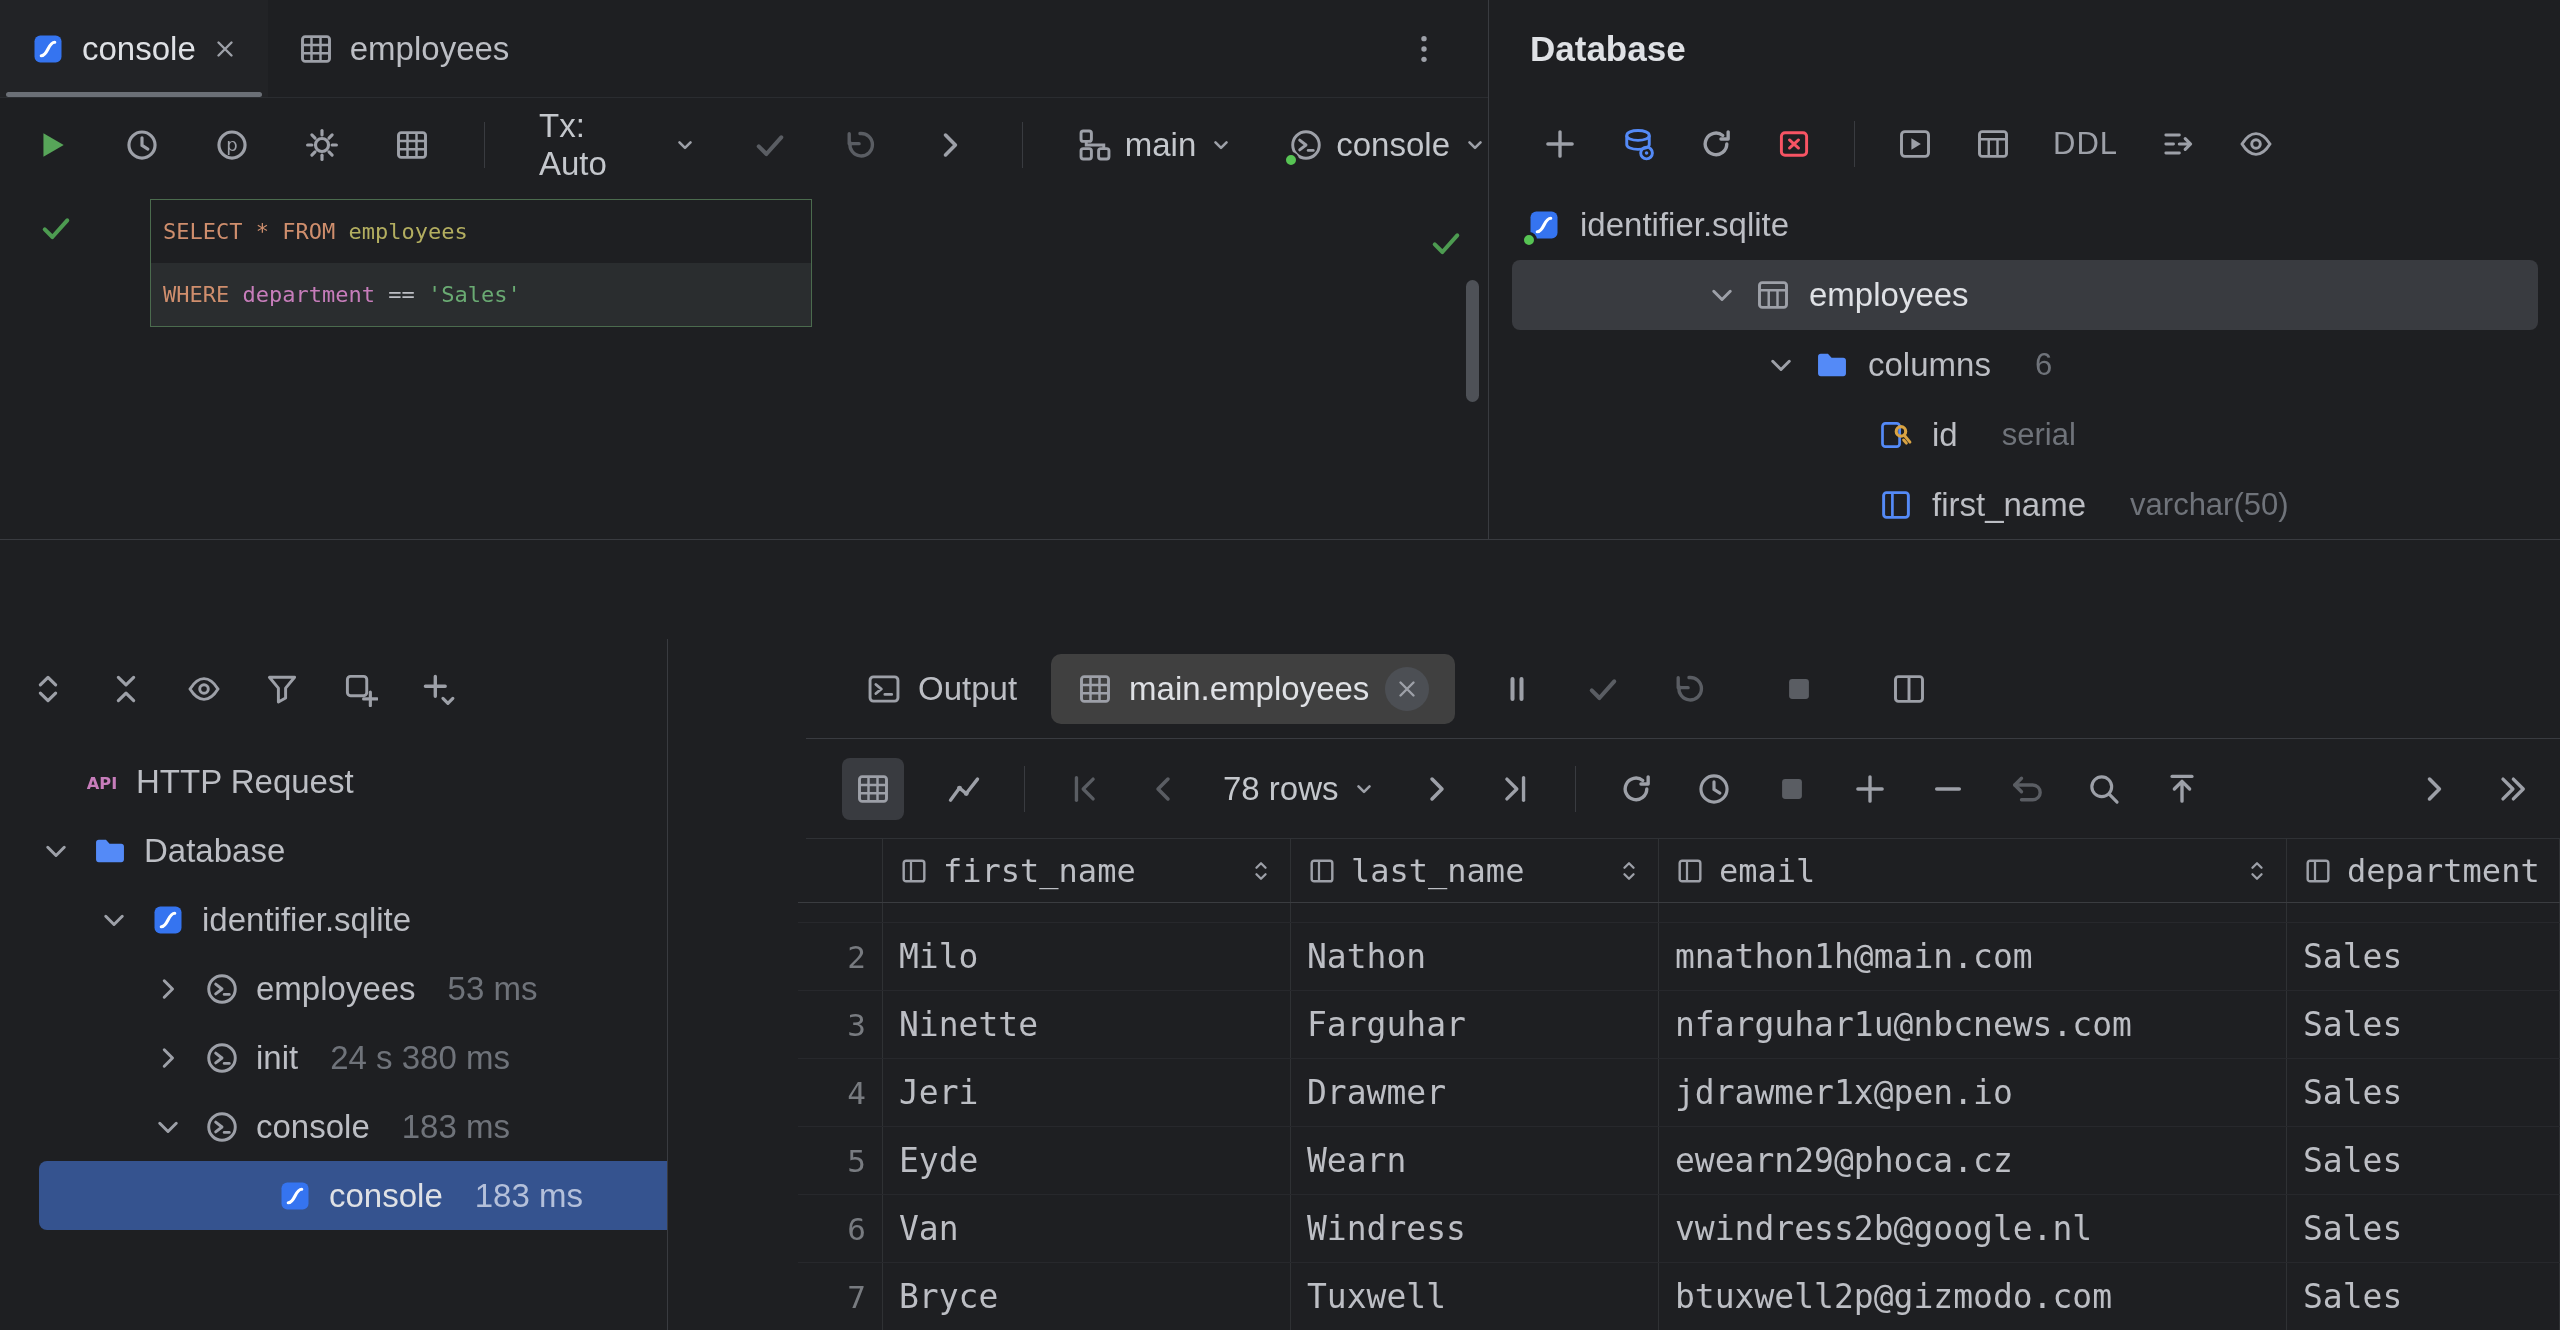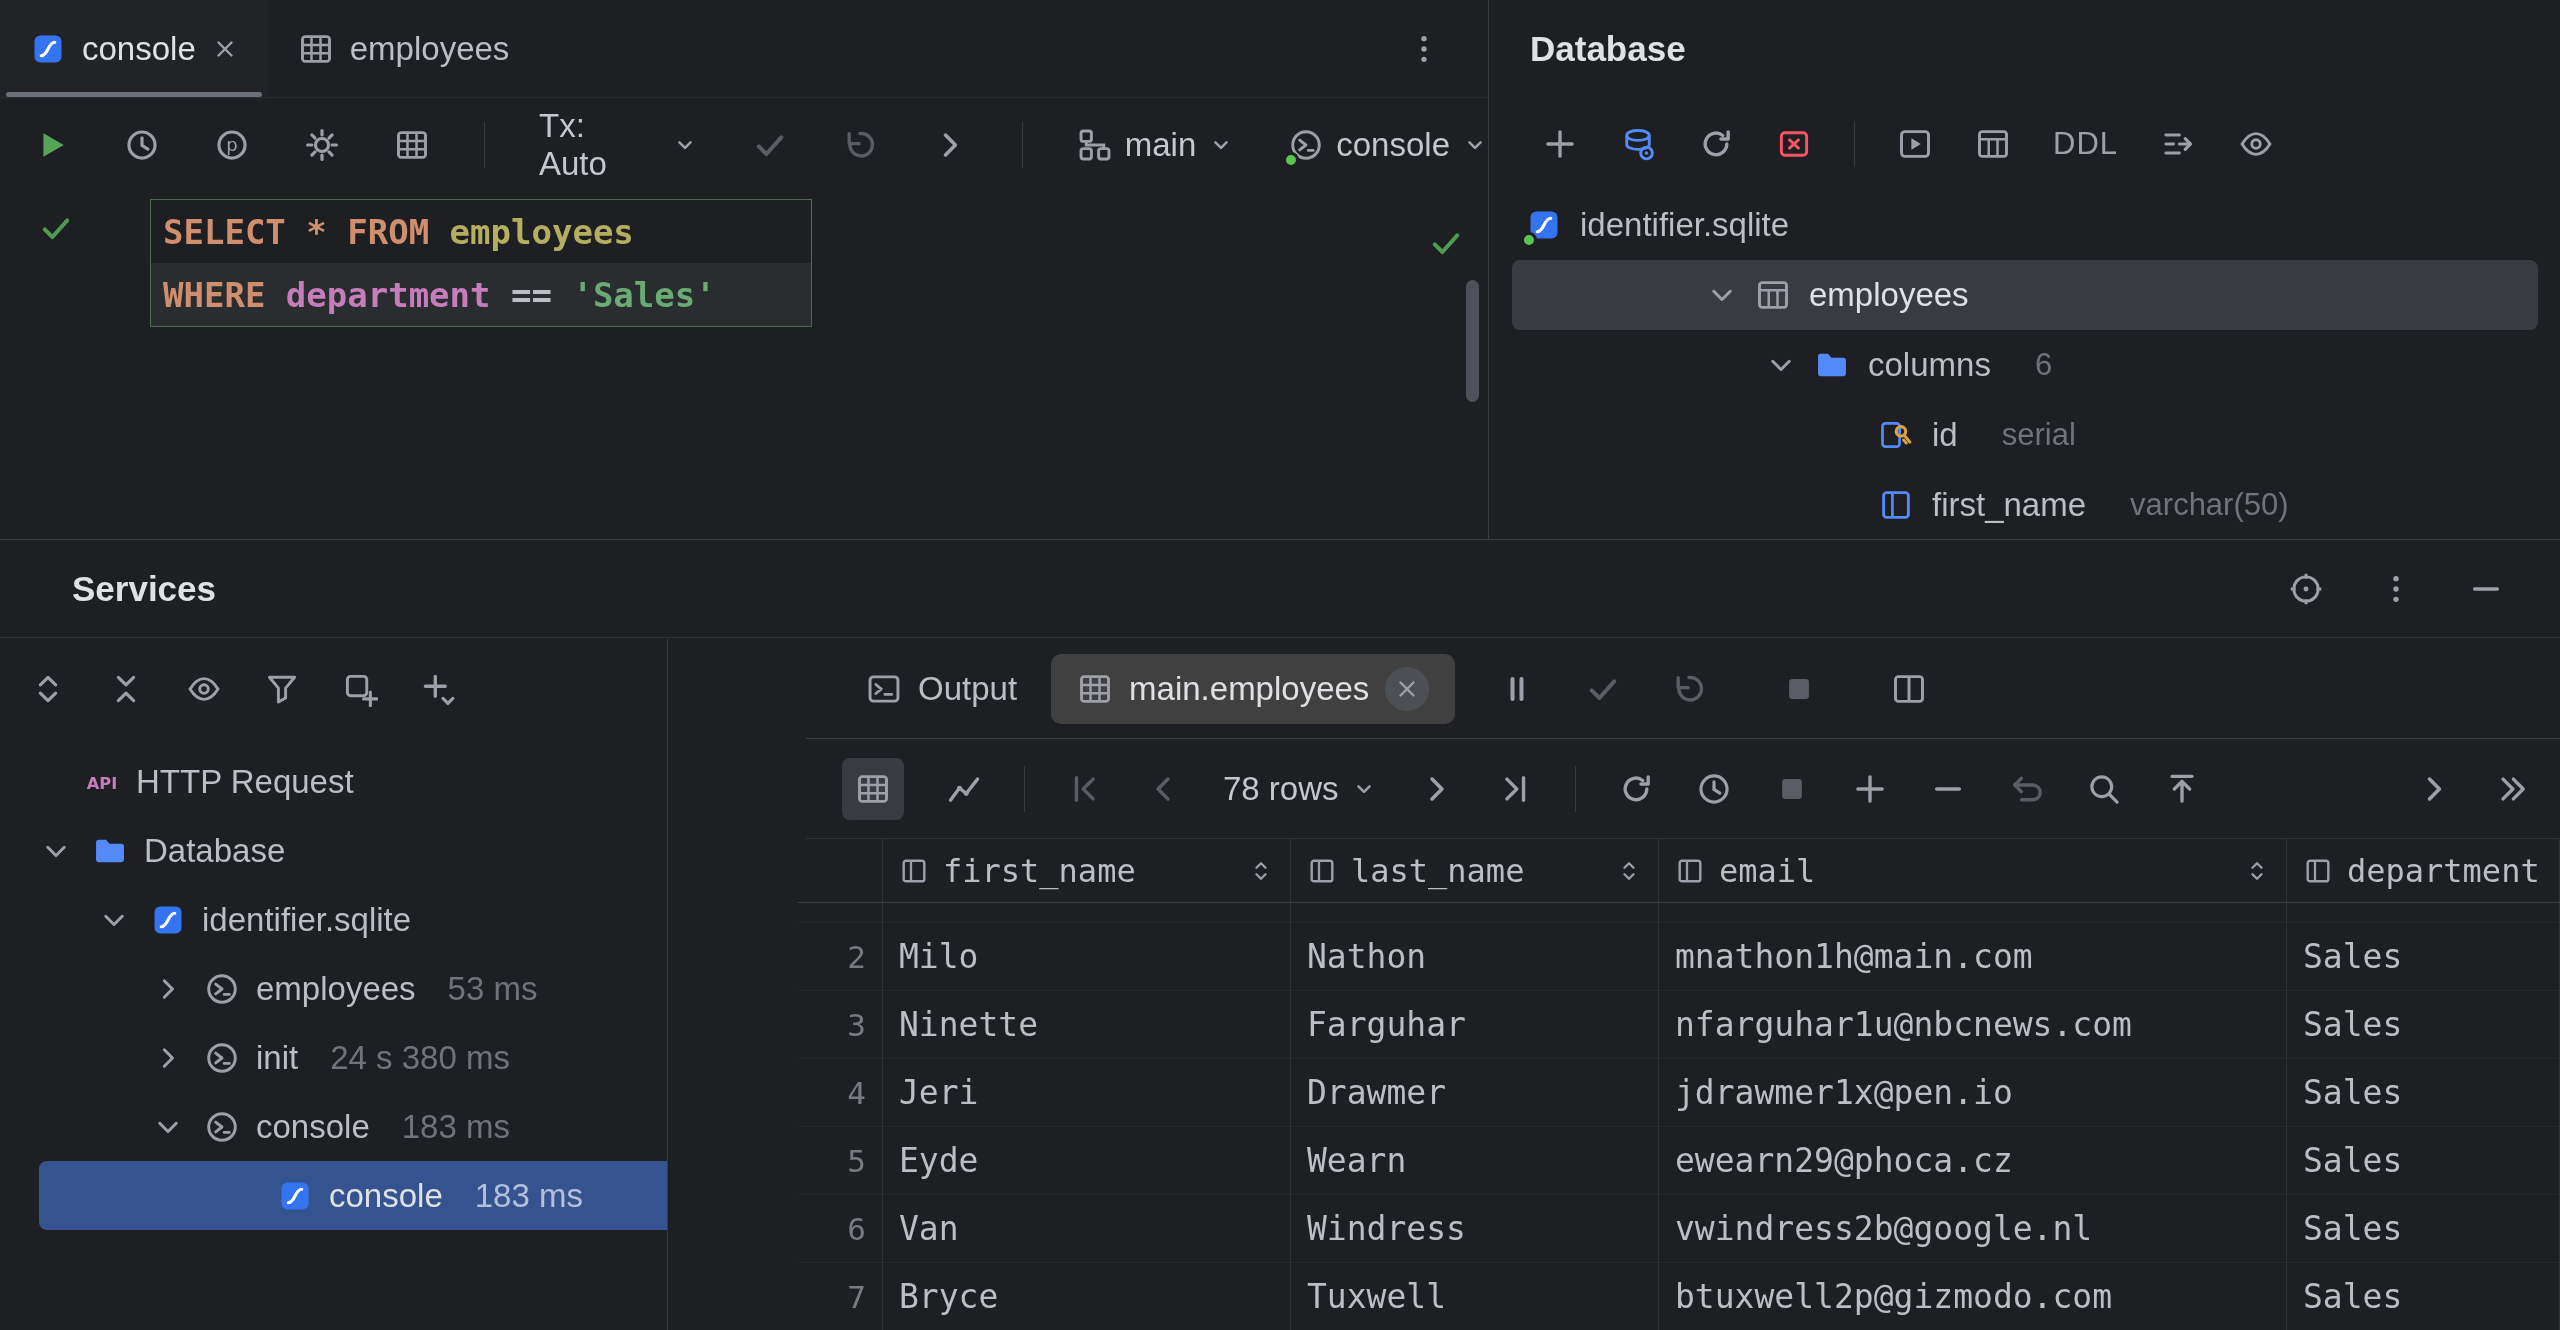--- a/index.html
+++ b/index.html
@@ -33,21 +33,21 @@
   .tabbar { height:98px; display:flex; align-items:stretch; border-bottom:1px solid #2a2c30; }
   .etab { display:flex; align-items:center; gap:16px; padding:0 30px; position:relative; color:#bcbec4; }
   .etab.active { color:#dfe1e5; background:rgba(255,255,255,0.02); }
   .etab.active::after { content:""; position:absolute; left:6px; right:6px; bottom:0; height:5px;
                         background:#6b6f76; border-radius:3px; }
   .tab-kebab { margin-left:auto; margin-right:46px; align-self:center; }
 
   .etoolbar { height:94px; display:flex; align-items:center; gap:54px; padding-left:34px; }
   .dd { display:flex; align-items:center; gap:12px; color:#c4c7cc; }
 
-  .editor { position:relative; height:346px; font-family:"DejaVu Sans Mono", monospace; font-size:34px;font-weight:bold; }
+  .editor { position:relative; height:346px; font-family:"DejaVu Sans Mono", monospace; font-size:22px; }
   .gutter-check { position:absolute; left:38px; top:18px; }
   .stmt-box { position:absolute; left:150px; top:7px; width:662px; border:1px solid #4b6b4e; }
   .code-line { height:63px; display:flex; align-items:center; padding-left:12px; white-space:pre; }
   .code-line.caret { background:#2a2d2f; }
   .kw { color:#cf8e6d; } .tbl { color:#b3ae60; } .col { color:#c77dbb; }
   .op { color:#bcbec4; } .str { color:#6aab73; }
   .editor-check { position:absolute; left:1428px; top:33px; }
   .vscroll { position:absolute; right:9px; top:88px; width:13px; height:122px;
              background:#4e5157; border-radius:7px; }
 
@@ -538,40 +538,20 @@
           <svg viewBox="0 0 16 16">
             <use href="#i-colicon"></use>
           </svg>
         </span>
       <span class="label">first_name</span>
       <span class="hint">varchar(50)</span>
     </div>
   </div>
 
   <div id="services">
-    <div class="svc-header">
-      <span class="hdr">Services</span>
-      <span class="svc-actions">
-        <span class="ic">
-            <svg viewBox="0 0 16 16">
-              <use href="#i-target"></use>
-            </svg>
-          </span>
-        <span class="ic">
-            <svg viewBox="0 0 16 16">
-              <use href="#i-kebab"></use>
-            </svg>
-          </span>
-        <span class="ic">
-            <svg viewBox="0 0 16 16">
-              <use href="#i-minus"></use>
-            </svg>
-          </span>
-      </span>
-    </div>
 
     <div class="svc-left">
       <div class="svc-toolbar">
         <span class="ic">
             <svg viewBox="0 0 16 16">
               <use href="#i-expand"></use>
             </svg>
           </span>
         <span class="ic">
             <svg viewBox="0 0 16 16">

